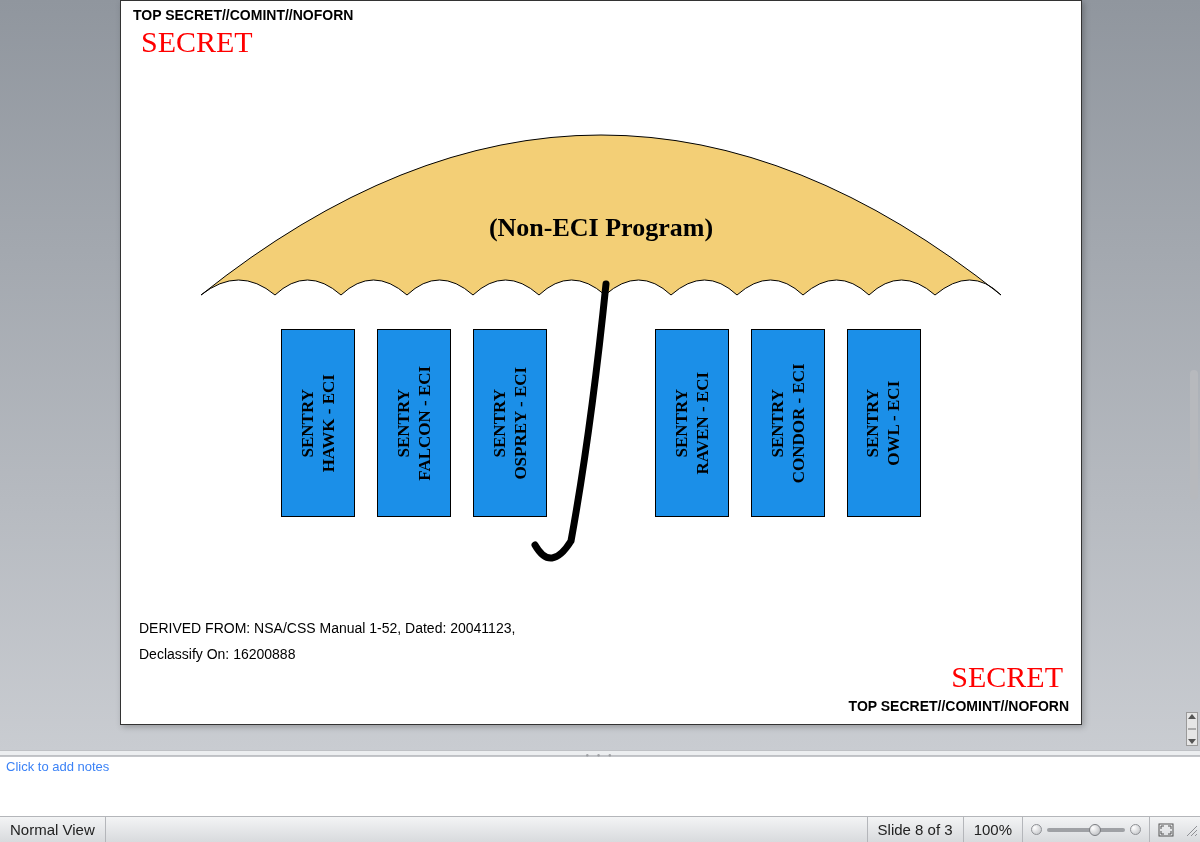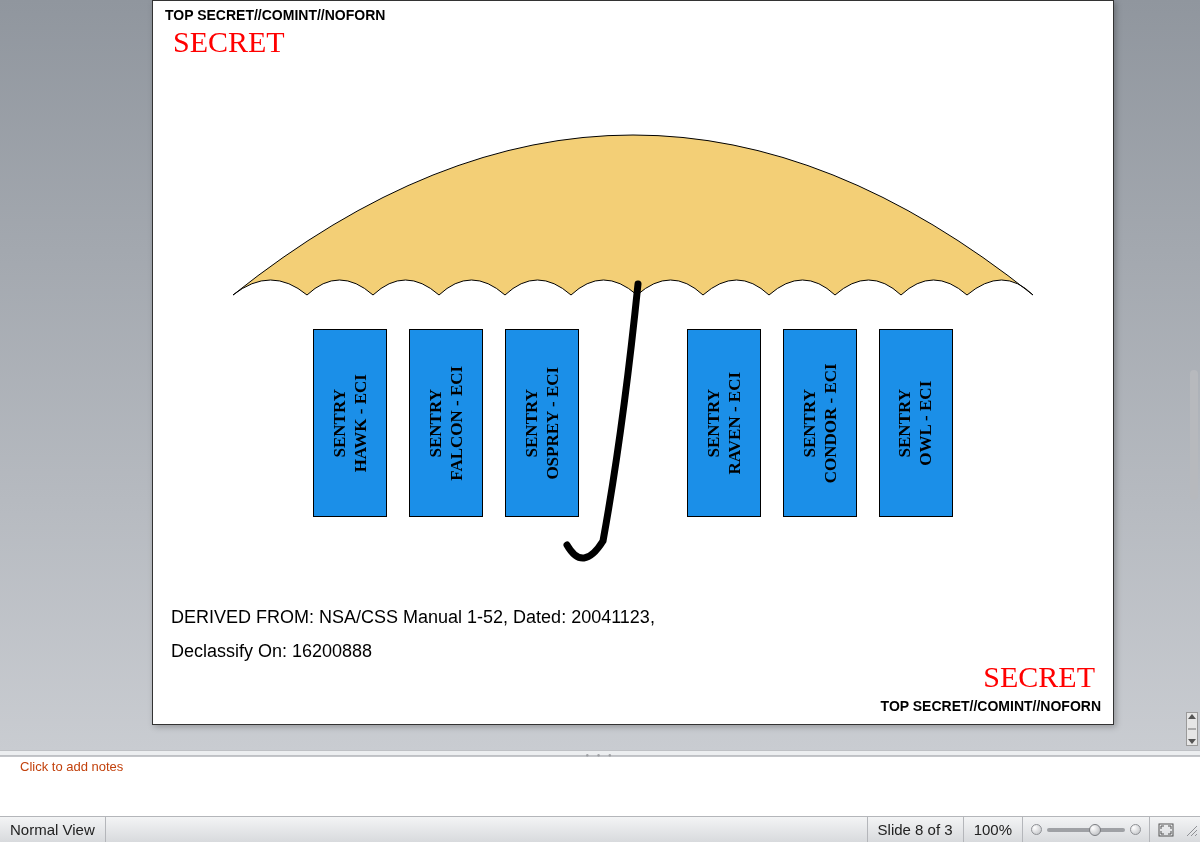--- a/index.html
+++ b/index.html
@@ -15,21 +15,20 @@
 
   .slide {
     position: absolute;
     left: 120px;
     top: 0;
     width: 962px;
     height: 725px;
     background: #fff;
     border: 1px solid #333;
     box-shadow: 2px 2px 6px rgba(0,0,0,0.25);
-    margin-left: 32px;
   }
 
   .class-top {
     position: absolute;
     top: 6px; left: 12px;
     font-size: 14px; font-weight: bold;
     color: #000;
   }
   .secret-top {
     position: absolute;
@@ -47,21 +46,21 @@
   }
   .class-bottom {
     position: absolute;
     bottom: 10px; right: 12px;
     font-size: 14px; font-weight: bold;
     color: #000;
   }
   .derived {
     position: absolute;
     bottom: 56px; left: 18px;
-    font-size: 18px;
+    font-size: 14px;
     line-height: 1.9;
     color: #000;
   }
 
   .umbrella-wrap {
     position: absolute;
     left: 50%;
     top: 94px;
     transform: translateX(-50%);
     width: 820px;
@@ -160,23 +159,23 @@
     transform: translateX(-50%);
     font-size: 6px;
     letter-spacing: 3px;
     color: #9ea0a4;
   }
 
   .notes {
     height: 60px;
     background: #fff;
     border-top: 1px solid #c4c6ca;
-    padding: 2px 20px;
+    padding: 2px 6px;
     font-size: 13px;
-    color: #c2410c;
+    color: #3b82f6;
   }
 
   .statusbar {
     height: 26px;
     background: linear-gradient(to bottom, #f3f4f5, #d8dadd);
     border-top: 1px solid #b4b6ba;
     display: flex;
     align-items: stretch;
     font-size: 15px;
     color: #222;
@@ -252,20 +251,21 @@
           Q 514 170 480 200
           Q 448 170 414 200
           Q 380 170 348 200
           Q 314 170 282 200
           Q 248 170 216 200
           Q 182 170 150 200
           Q 116 170 84 200
           Q 48 170 10 200
           Z" fill="#f3cf76" stroke="#000" stroke-width="1"></path>
       </svg>
+      <div class="umbrella-sub">(Non-ECI Program)</div>
     </div>
 
     <svg width="962" height="725" style="position:absolute;left:0;top:0;pointer-events:none">
       <path d="M 485 283 Q 470 430 450 540 Q 430 572 414 544" fill="none" stroke="#000" stroke-width="7" stroke-linecap="round"></path>
     </svg>
 
     <div class="programs" id="programs-container">
         <div class="prog">
           <div class="inner">
             <span class="l1">SENTRY</span>

